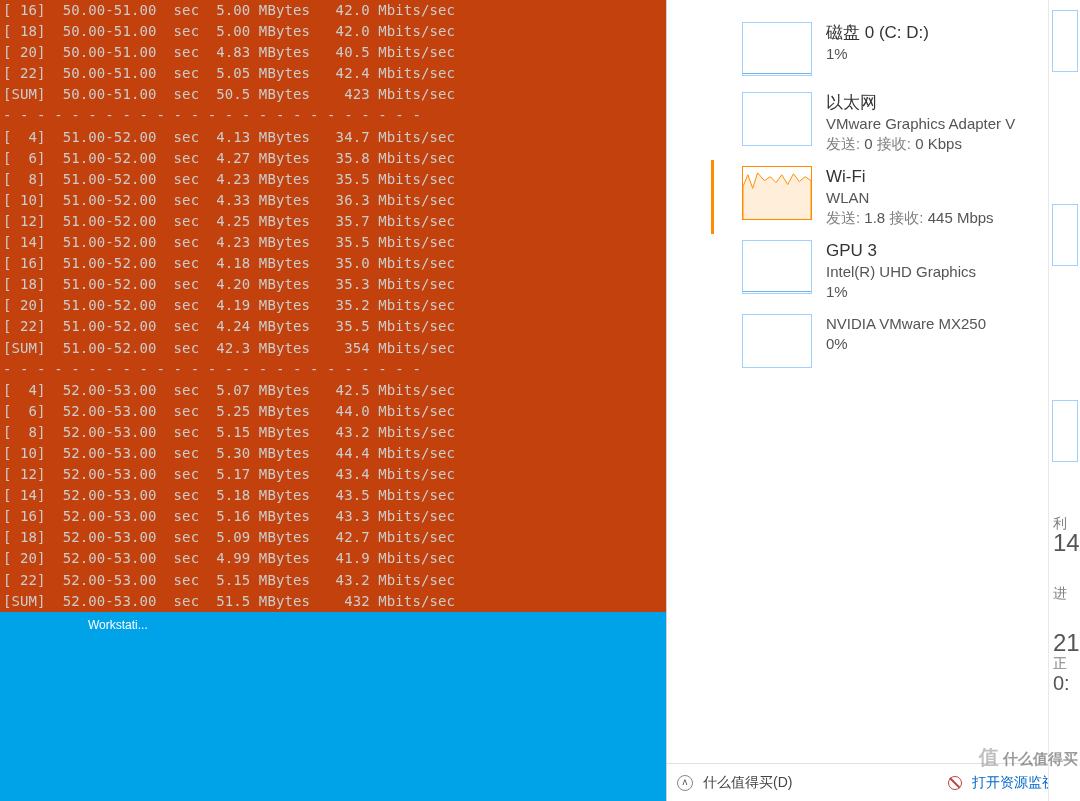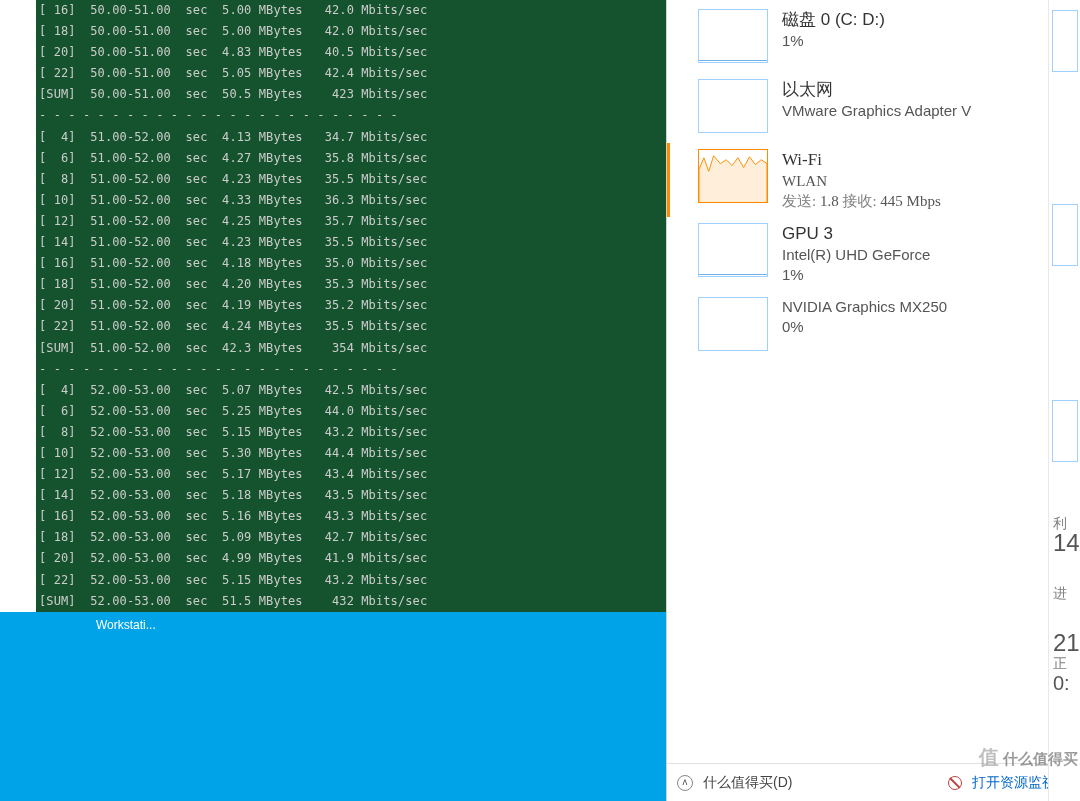--- a/index.html
+++ b/index.html
@@ -1,29 +1,29 @@
 <!DOCTYPE html>
 <html><head>
 <meta charset="utf-8">
 <style>
   * { box-sizing: border-box; margin: 0; padding: 0; }
   html, body { width: 1080px; height: 801px; overflow: hidden; font-family: "Segoe UI", "Microsoft YaHei", sans-serif; }
   body { display: flex; background: #fff; }
 
   
   .left { width: 666px; height: 801px; display: flex; flex-direction: column; }
-  .terminal { flex: 0 0 auto; background: #14532d; color: #cccccc; font-family: "NSimSun", "SimSun", "Consolas", monospace; font-size: 12px; line-height: 21.1px; padding: 0 0 0 3px; white-space: pre; letter-spacing: 0.1px; margin-left: 36px; }
+  .terminal { flex: 0 0 auto; background: #c2410c; color: #cccccc; font-family: "NSimSun", "SimSun", "Consolas", monospace; font-size: 14px; line-height: 21.1px; padding: 0 0 0 3px; white-space: pre; letter-spacing: 0.1px; }
   .taskbar { flex: 1; background: #00a2e8; position: relative; }
-  .task-item { position: absolute; top: 6px; left: 96px; font-size: 12px; color: #fff; }
+  .task-item { position: absolute; top: 6px; left: 88px; font-size: 12px; color: #fff; }
 
   
   .right { flex: 1; height: 801px; background: #fff; display: flex; flex-direction: column; border-left: 1px solid #d0d0d0; position: relative; }
-  .perf-list { flex: 1; overflow: hidden; padding-top: 3px; }
+  .perf-list { flex: 1; overflow: hidden; padding-top: 16px; margin-left: 44px; }
   .perf-item { display: flex; padding: 6px 0 6px 28px; gap: 14px; border-left: 3px solid transparent; min-height: 70px; }
-  .perf-item.sel { border-left-color: #ff8c00; font-family: Liberation Serif, serif; }
+  .perf-item.sel { border-left-color: #ff8c00; }
   .perf-graph { width: 70px; height: 54px; border: 1px solid #a0d0ff; background: #fff; flex-shrink: 0; position: relative; overflow: hidden; }
   .perf-item.sel .perf-graph { border-color: #ff8c00; }
   .perf-text { flex: 1; min-width: 0; }
   .perf-title { font-size: 17px; color: #333; line-height: 22px; white-space: nowrap; overflow: hidden; }
   .perf-sub { font-size: 15px; color: #555; line-height: 20px; white-space: nowrap; overflow: hidden; }
   .perf-sub .lbl { color: #808080; }
 
   .mini-right { position: absolute; right: 0; top: 0; width: 32px; height: 100%; background: #fff; border-left: 1px solid #e8e8e8; }
   .mini-box { position: absolute; left: 3px; width: 26px; height: 62px; border: 1px solid #a0d0ff; }
   .mini-stat { position: absolute; left: 4px; font-size: 14px; color: #555; line-height: 18px; white-space: nowrap; }
@@ -91,20 +91,21 @@
         <div class="perf-text">
           <div class="perf-title">磁盘 0 (C: D:)</div>
           <div class="perf-sub">1%</div>
         </div>
       </div>
       <div class="perf-item">
         <div class="perf-graph"></div>
         <div class="perf-text">
           <div class="perf-title">以太网</div>
           <div class="perf-sub">VMware Graphics Adapter V</div>
+          <div class="perf-sub"><span class="lbl">发送:</span> 0 <span class="lbl">接收:</span> 0 Kbps</div>
         </div>
       </div>
       <div class="perf-item sel">
         <div class="perf-graph">
           <svg class="wifi-path" viewBox="0 0 70 54" preserveAspectRatio="none">
             <path d="M0 20 L5 8 L10 22 L15 6 L22 14 L28 10 L34 16 L40 8 L46 18 L52 7 L58 15 L64 10 L70 14 L70 54 L0 54 Z" fill="rgba(255,140,0,0.15)" stroke="#ff8c00" stroke-width="1"></path>
           </svg>
         </div>
         <div class="perf-text">
           <div class="perf-title">Wi-Fi</div>
@@ -113,28 +114,28 @@
         </div>
       </div>
       <div class="perf-item">
         <div class="perf-graph">
           <svg class="wifi-path" viewBox="0 0 70 54" preserveAspectRatio="none">
             <path d="M0 52 L70 52" stroke="#6ab0e8" stroke-width="1" fill="none"></path>
           </svg>
         </div>
         <div class="perf-text">
           <div class="perf-title">GPU 3</div>
-          <div class="perf-sub">Intel(R) UHD GeForce</div>
+          <div class="perf-sub">Intel(R) UHD Graphics</div>
           <div class="perf-sub">1%</div>
         </div>
       </div>
       <div class="perf-item">
         <div class="perf-graph"></div>
         <div class="perf-text">
-          <div class="perf-sub">NVIDIA Graphics MX250</div>
+          <div class="perf-sub">NVIDIA VMware MX250</div>
           <div class="perf-sub">0%</div>
         </div>
       </div>
     </div>
 
   <div class="mini-right">
     <div class="mini-box" style="top:10px;"></div>
     <div class="mini-box" style="top:204px;"></div>
     <div class="mini-box" style="top:400px;"></div>
     <div class="mini-stat mini-lbl" style="top:514px;">利</div>

